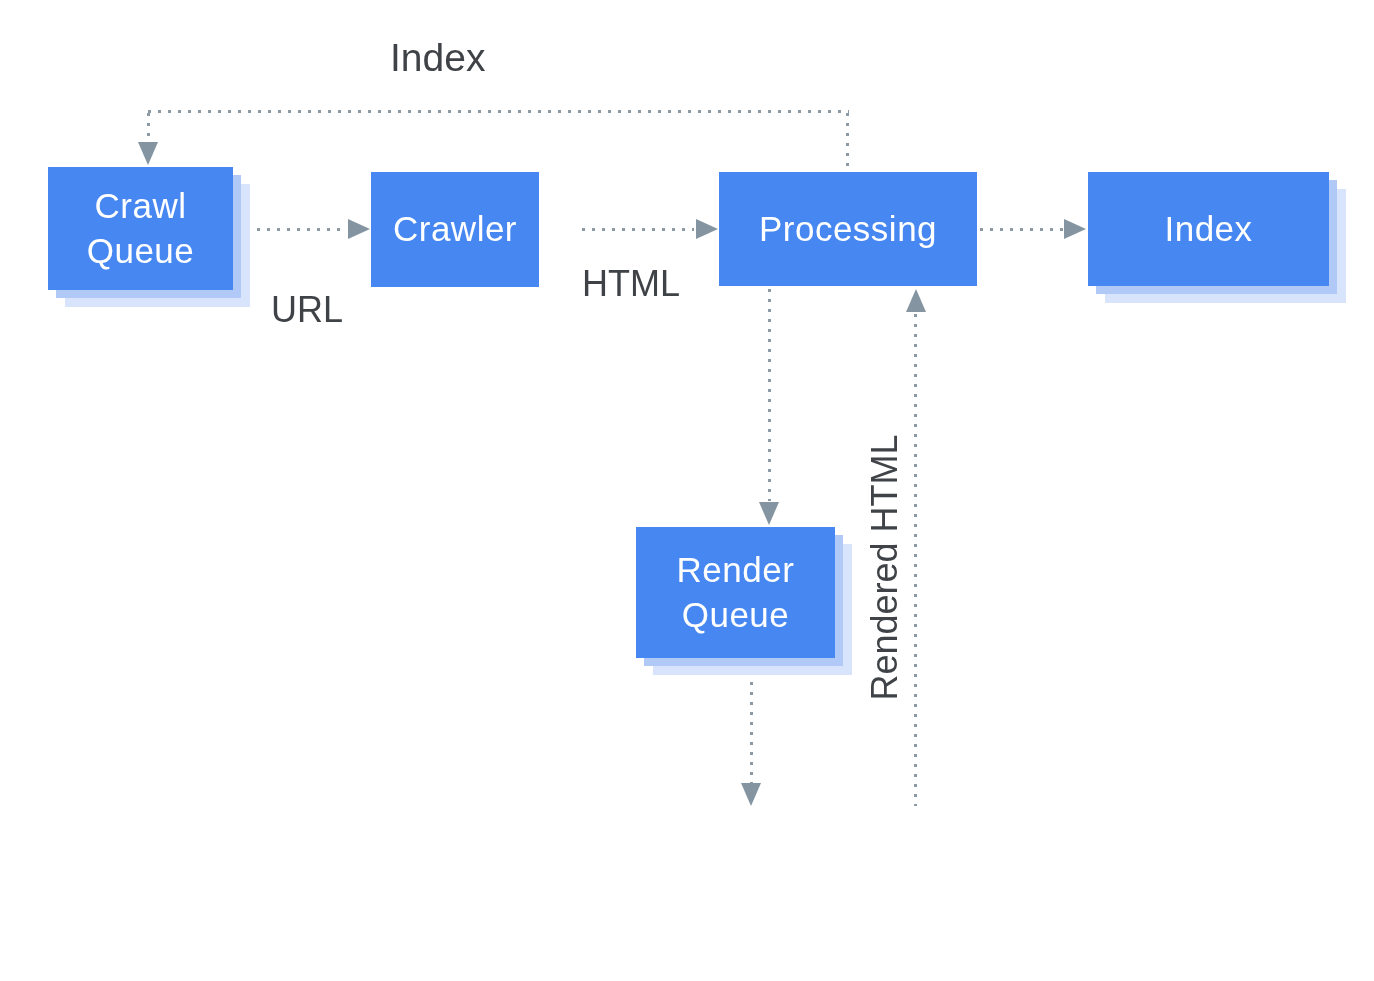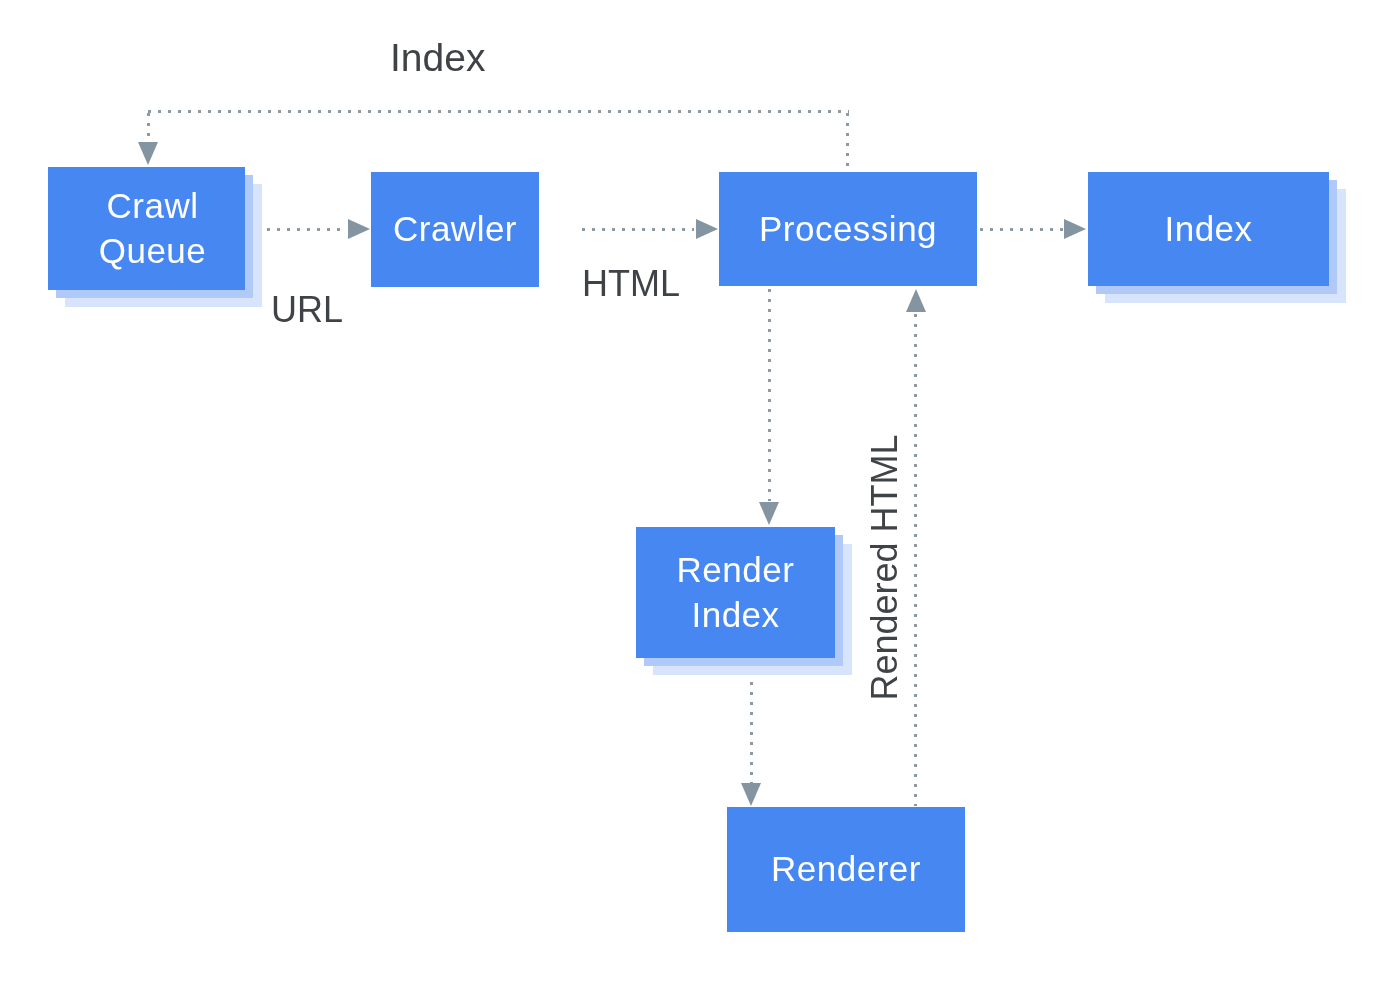--- a/index.html
+++ b/index.html
@@ -23,21 +23,21 @@
     justify-content: center;
     text-align: center;
     font-size: 35px;
     line-height: 1.28;
     letter-spacing: 0.5px;
   }
   .node.shadowed {
     box-shadow: 8px 8px 0 0 var(--shadow1, #b0c9f6),
                 17px 17px 0 0 var(--shadow2, #d7e4fb);
   }
-  #node-crawl-queue  { left: 48px;   top: 167px; width: 185px; height: 123px; padding-left: 12px; }
+  #node-crawl-queue  { left: 48px;   top: 167px; width: 185px; height: 123px; }
   #node-crawler      { left: 371px;  top: 172px; width: 168px; height: 115px; align-items: center; }
   #node-processing   { left: 719px;  top: 172px; width: 258px; height: 114px; }
   #node-index        { left: 1088px; top: 172px; width: 241px; height: 114px; }
   #node-render-queue { left: 636px;  top: 527px; width: 199px; height: 131px; }
   #node-renderer     { left: 727px;  top: 807px; width: 238px; height: 125px; }
 
   
   .hline {
     position: absolute; height: 3px;
     background-image: repeating-linear-gradient(
@@ -146,19 +146,16 @@
   <div class="node" id="node-crawler">
     <span>Crawler</span>
   </div>
   <div class="node" id="node-processing">
     <span>Processing</span>
   </div>
   <div class="node shadowed" id="node-index">
     <span>Index</span>
   </div>
   <div class="node shadowed" id="node-render-queue">
-    <span>Render Index</span>
-  </div>
-  <div class="node" id="node-renderer">
-    <span>Renderer</span>
+    <span>Render Queue</span>
   </div>
 
 </div>
 
 </body></html>

